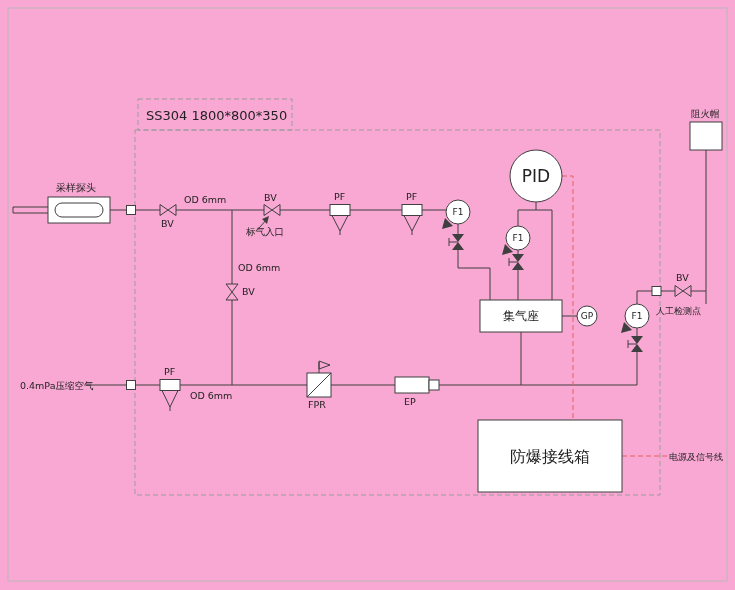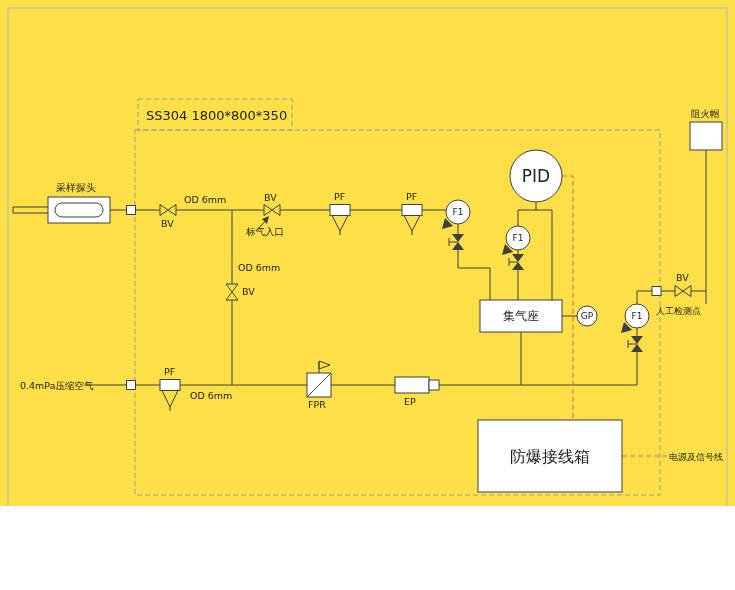--- a/index.html
+++ b/index.html
@@ -1,16 +1,16 @@
 <!DOCTYPE html>
 <html><head>
 <meta charset="utf-8">
 <style>
   html,body{margin:0;padding:0;background:#ffffff;}
-  .canvas{position:relative;width:735px;height:506px;background:#fde047;
+  .canvas{position:relative;width:735px;height:590px;background:#f9a8d4;
           font-family:"DejaVu Sans",sans-serif;overflow:hidden;}
   svg{position:absolute;left:0;top:0;}
   svg text{fill:#222;font-family:"DejaVu Sans",sans-serif;}
   .pipe{stroke:#3f3f3f;stroke-width:1;fill:none;}
   .sym{stroke:#3f3f3f;stroke-width:1;fill:#ffffff;}
   .symn{stroke:#3f3f3f;stroke-width:1;fill:none;}
   .fil{fill:#3f3f3f;stroke:none;}
   .dash-enc{stroke:#9b9b9b;stroke-width:1;fill:none;stroke-dasharray:5 3;}
   .red{stroke:#e06060;stroke-width:1;fill:none;stroke-dasharray:5 3;}
   .border{stroke:#b8b8b8;stroke-width:1;fill:none;}

